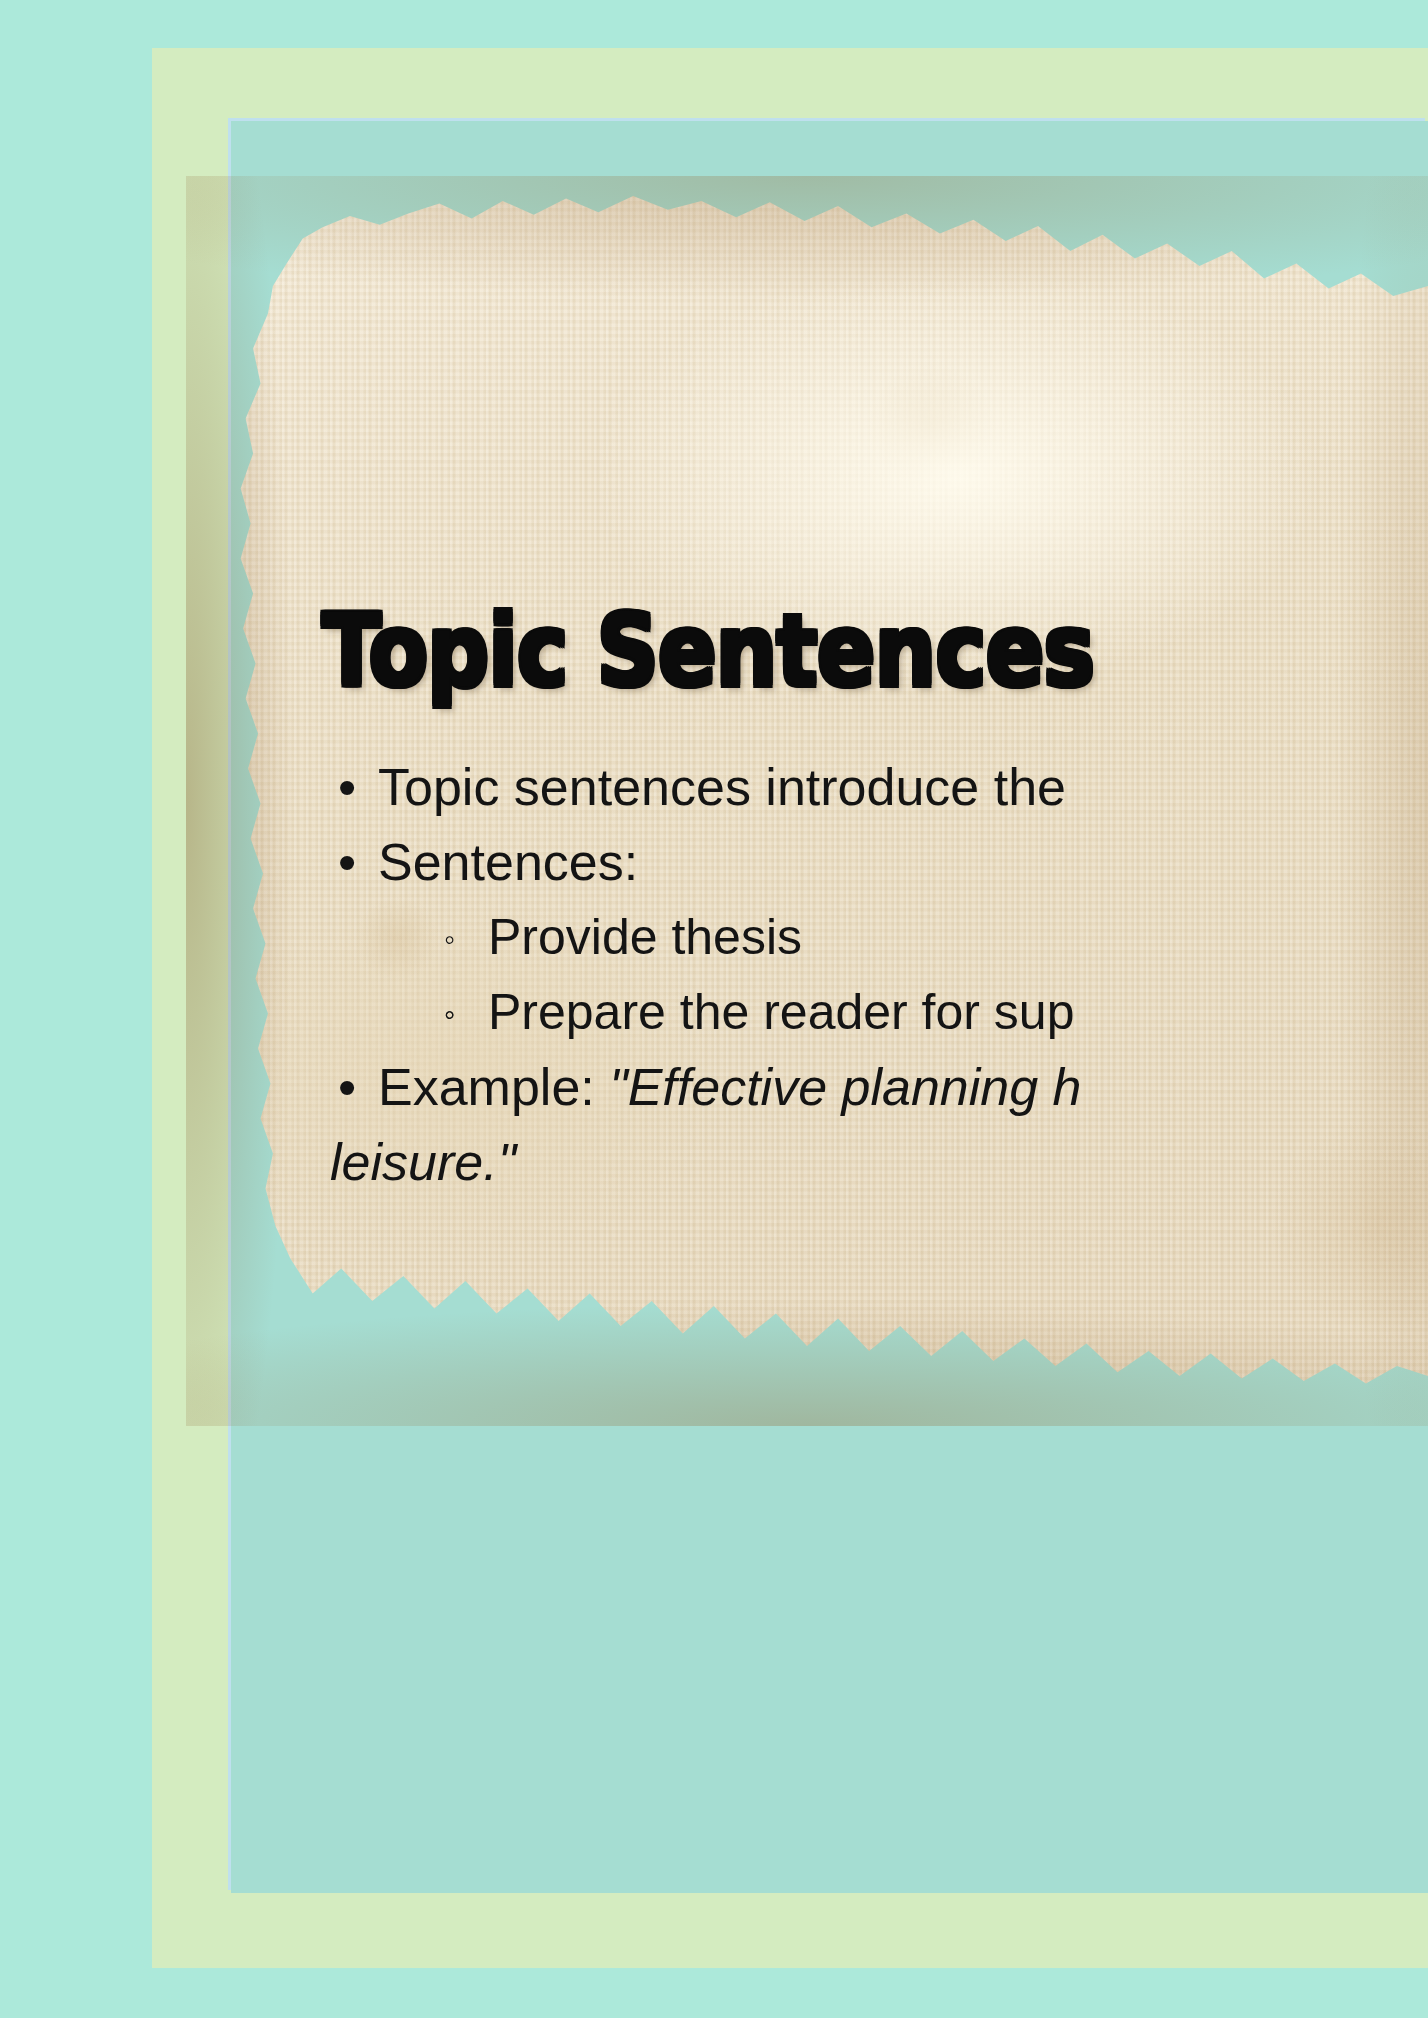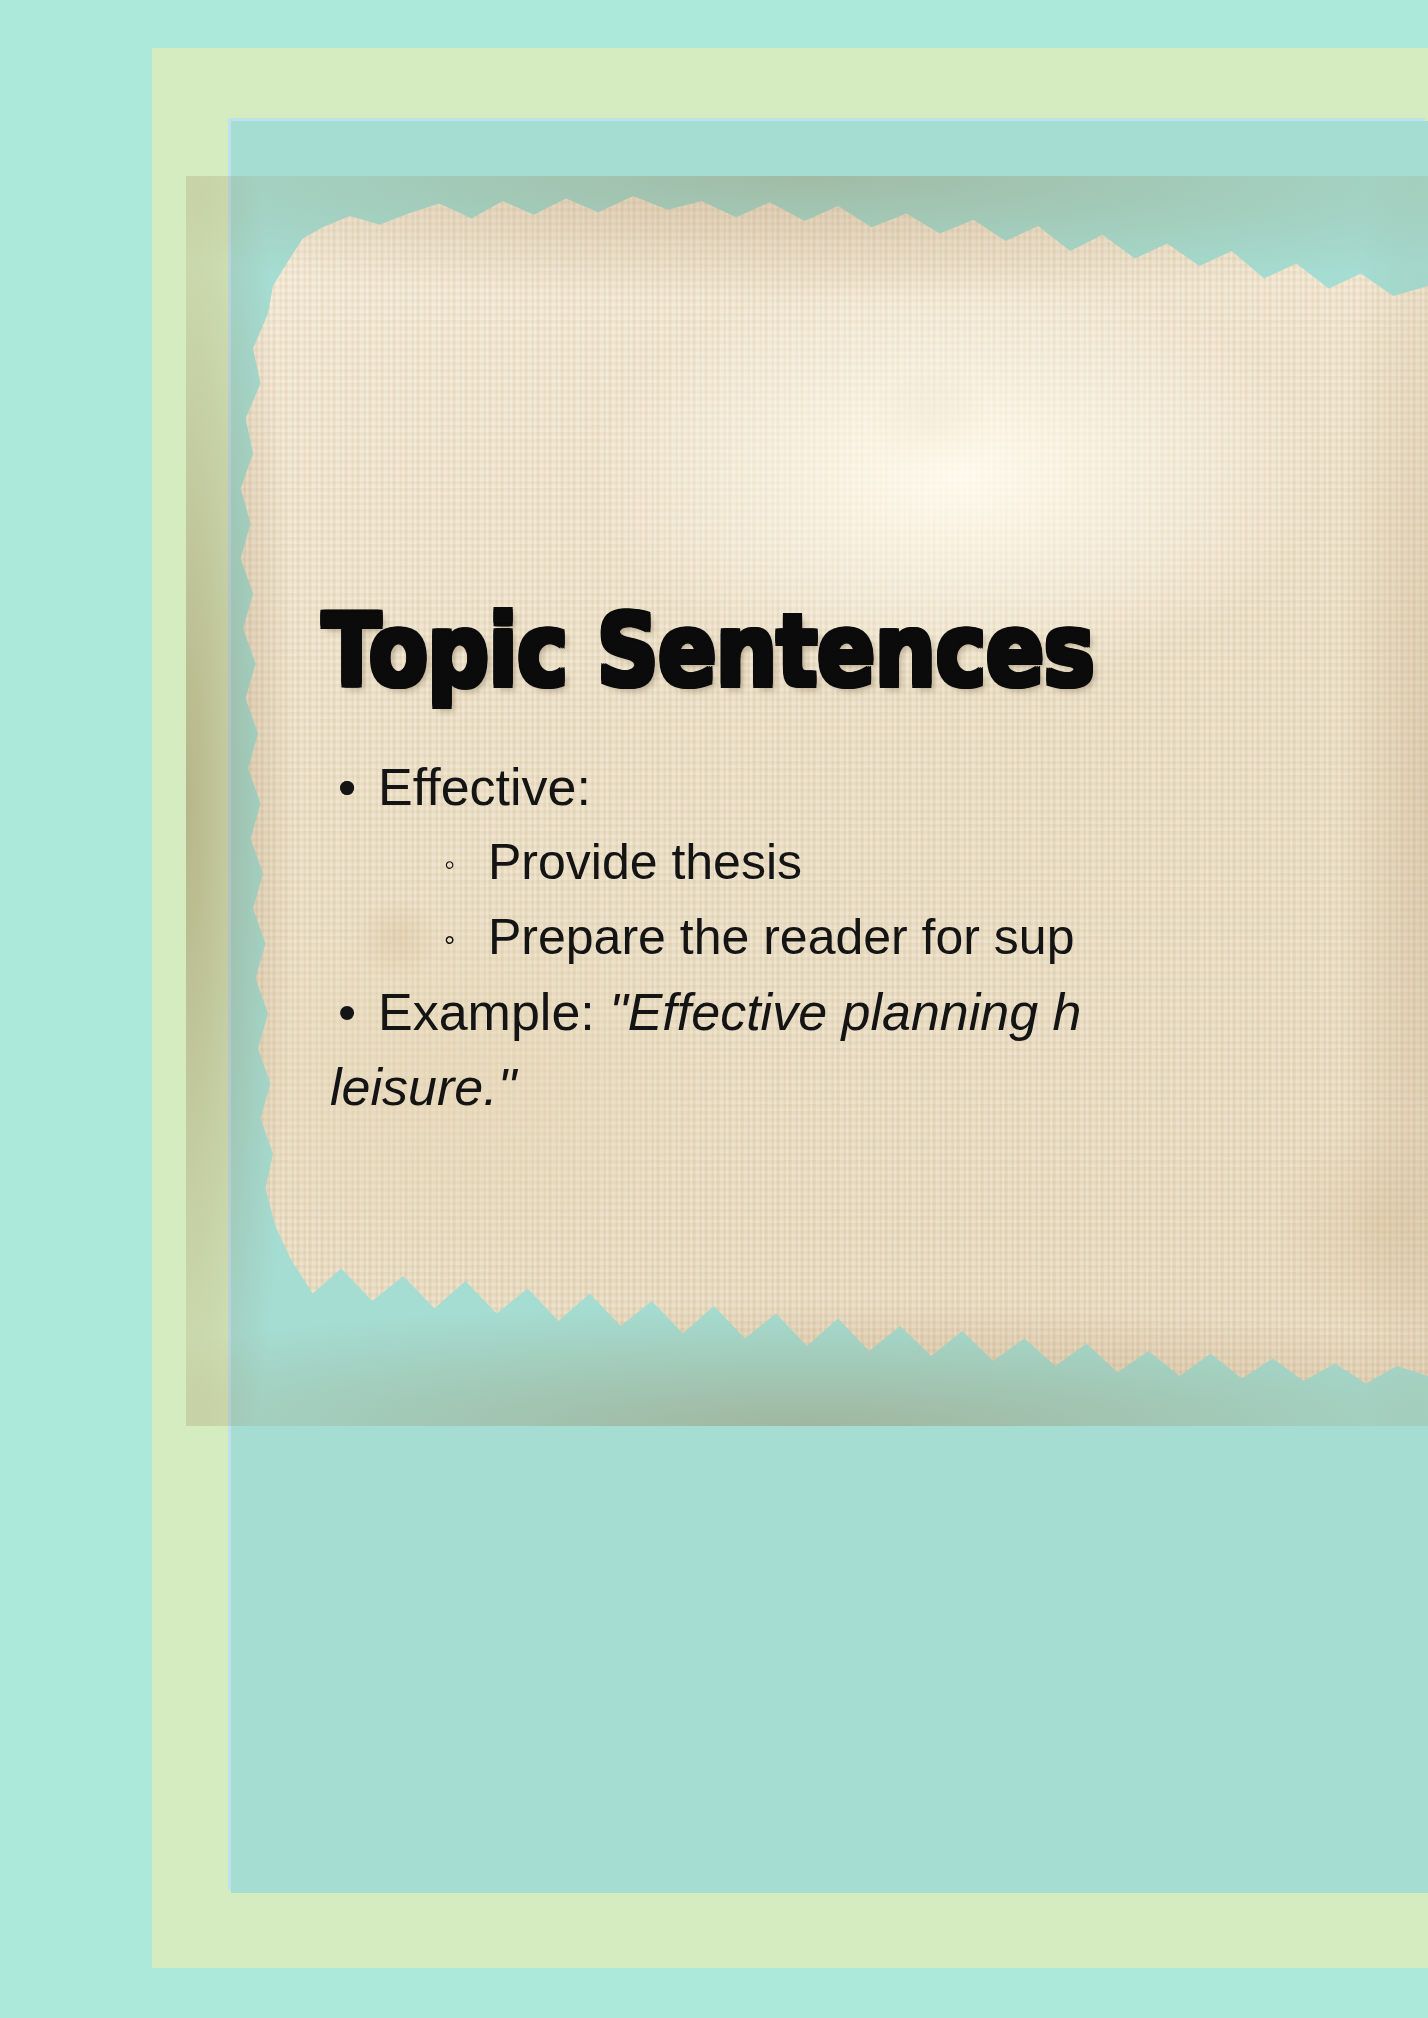--- a/index.html
+++ b/index.html
@@ -209,25 +209,26 @@
   </div>
 
   <div id="content">
 
     <div id="title">Topic Sentences</div>
 
     <ul class="bullet-list">
 
       <li class="bullet-l1">
         <span class="marker">•</span>
+        <span>Topic sentences introduce the</span>
       </li>
 
       <li class="bullet-l1">
         <span class="marker">•</span>
-        <span>Effective:</span>
+        <span>Sentences:</span>
 
         <ul class="sub-list">
           <li class="bullet-l2">
             <span class="marker">◦</span>
             <span>Provide thesis</span>
           </li>
           <li class="bullet-l2">
             <span class="marker">◦</span>
           </li>
           <li class="bullet-l2">

